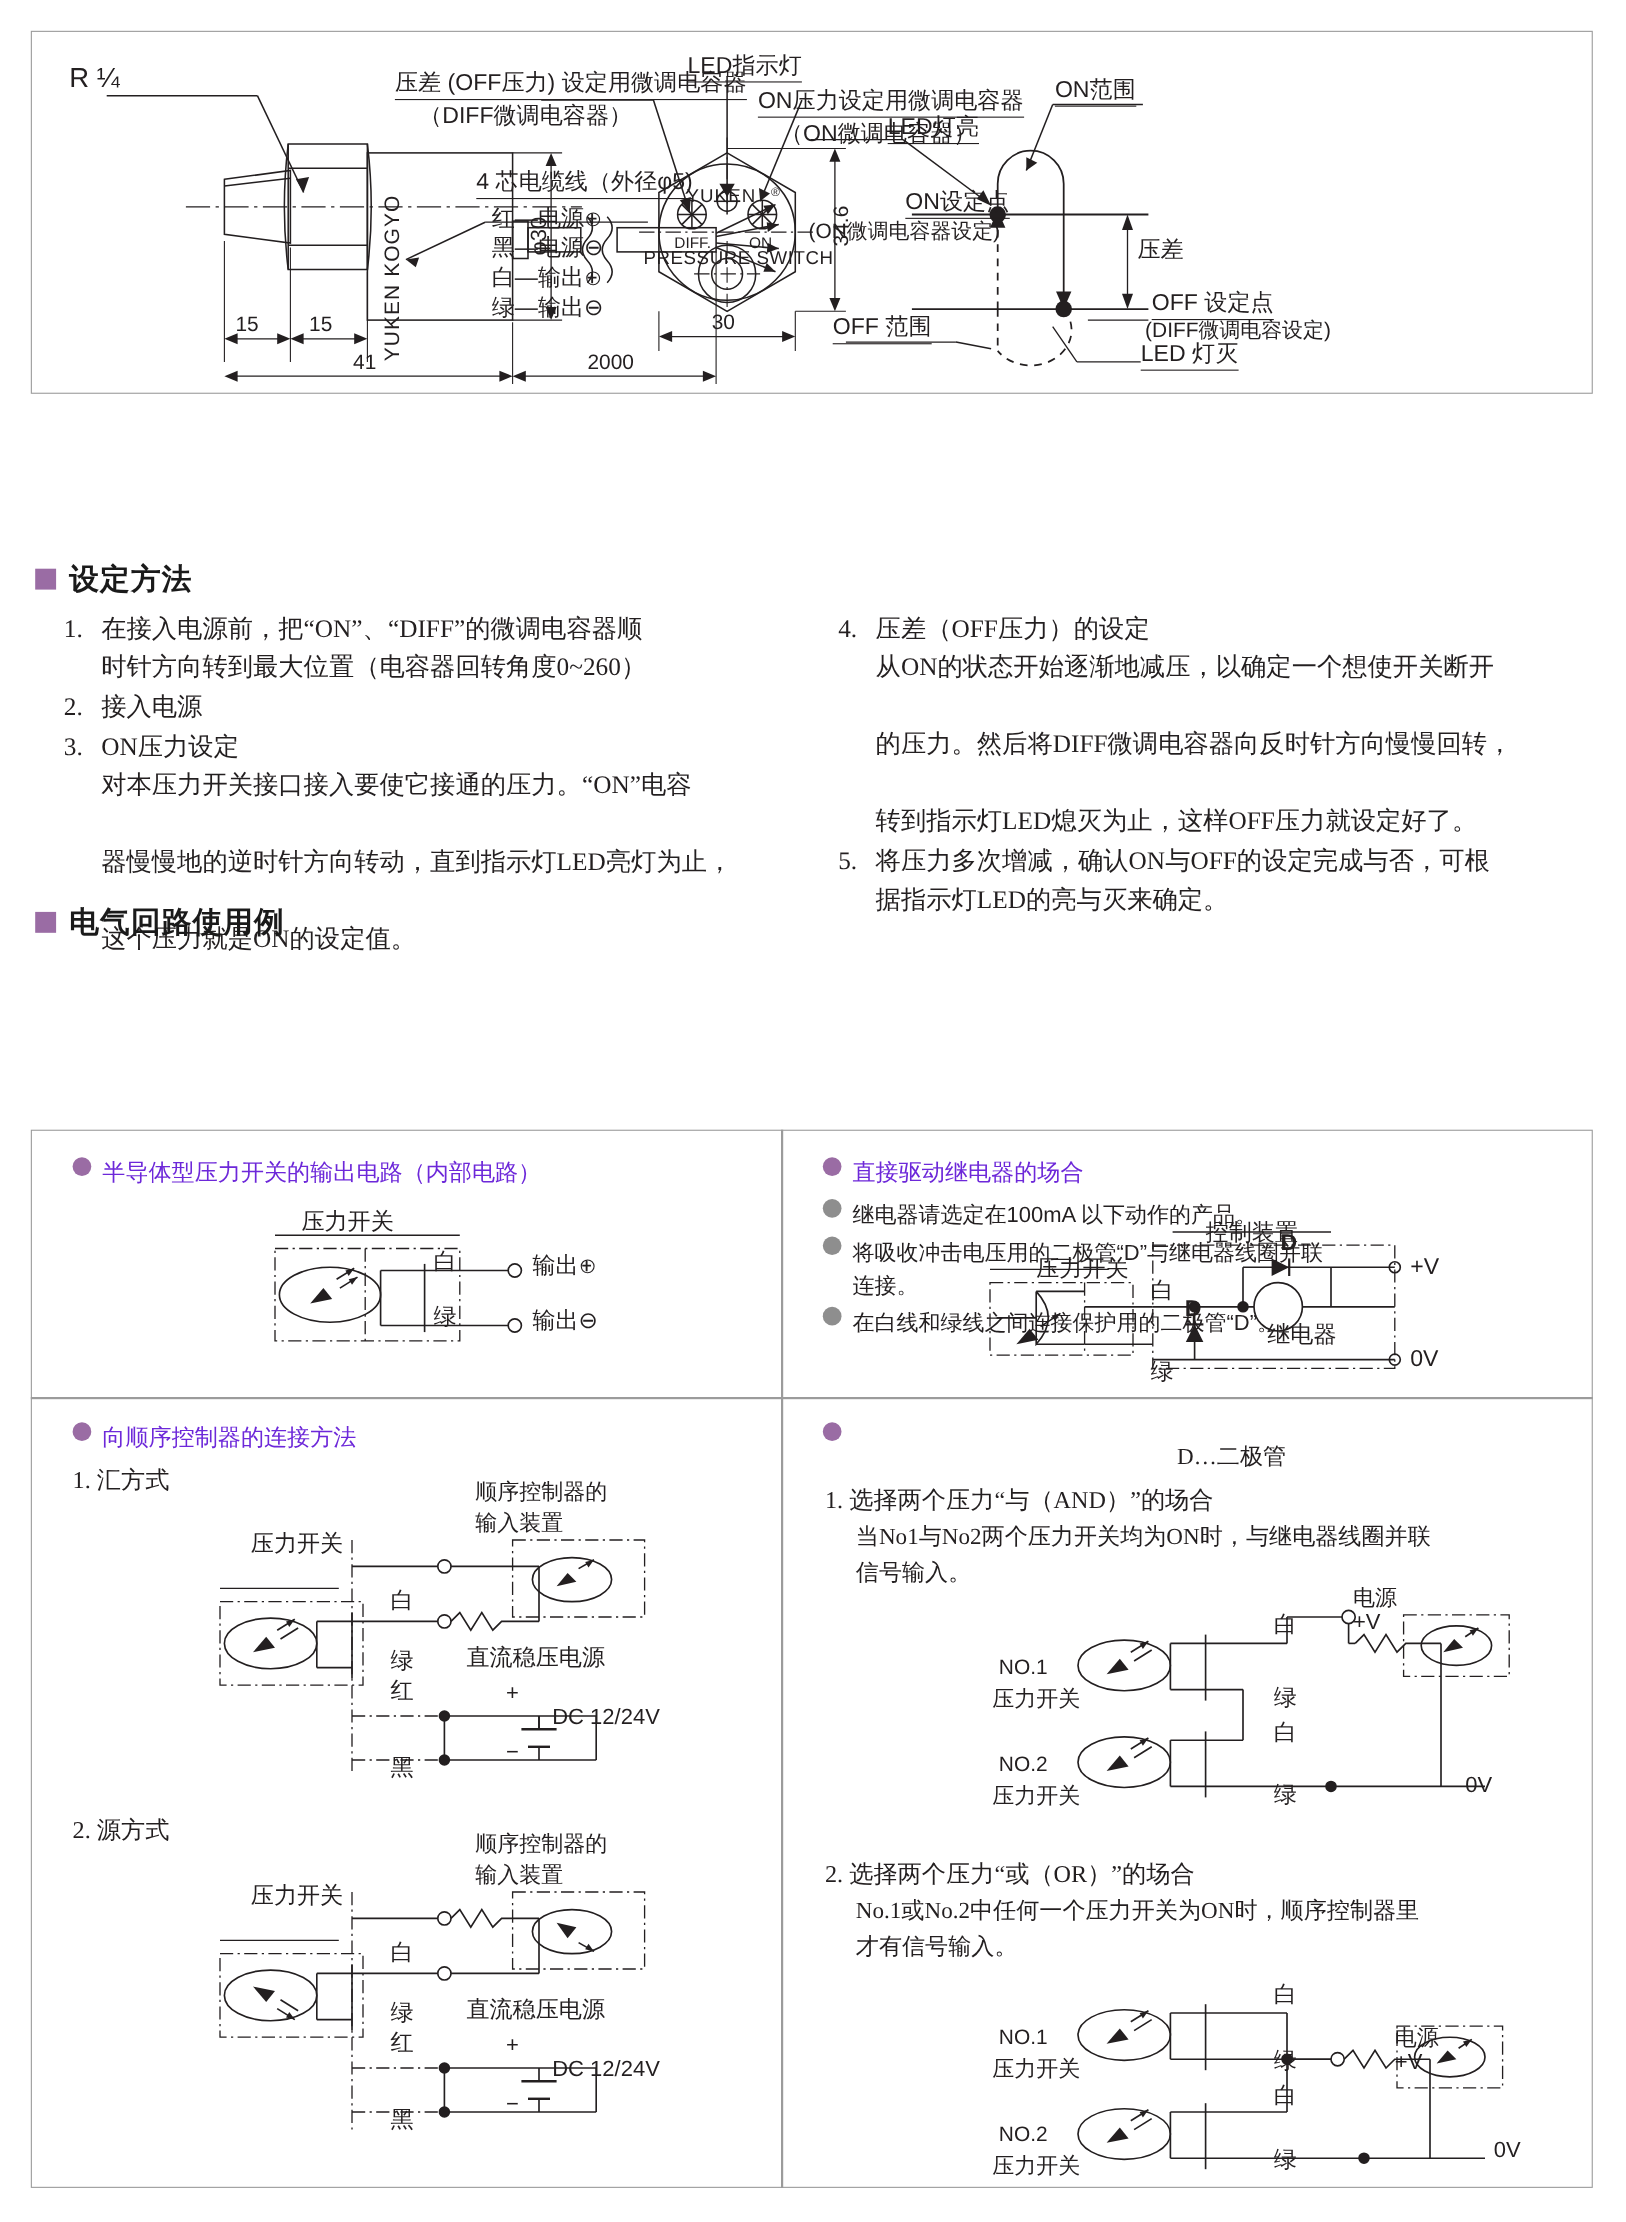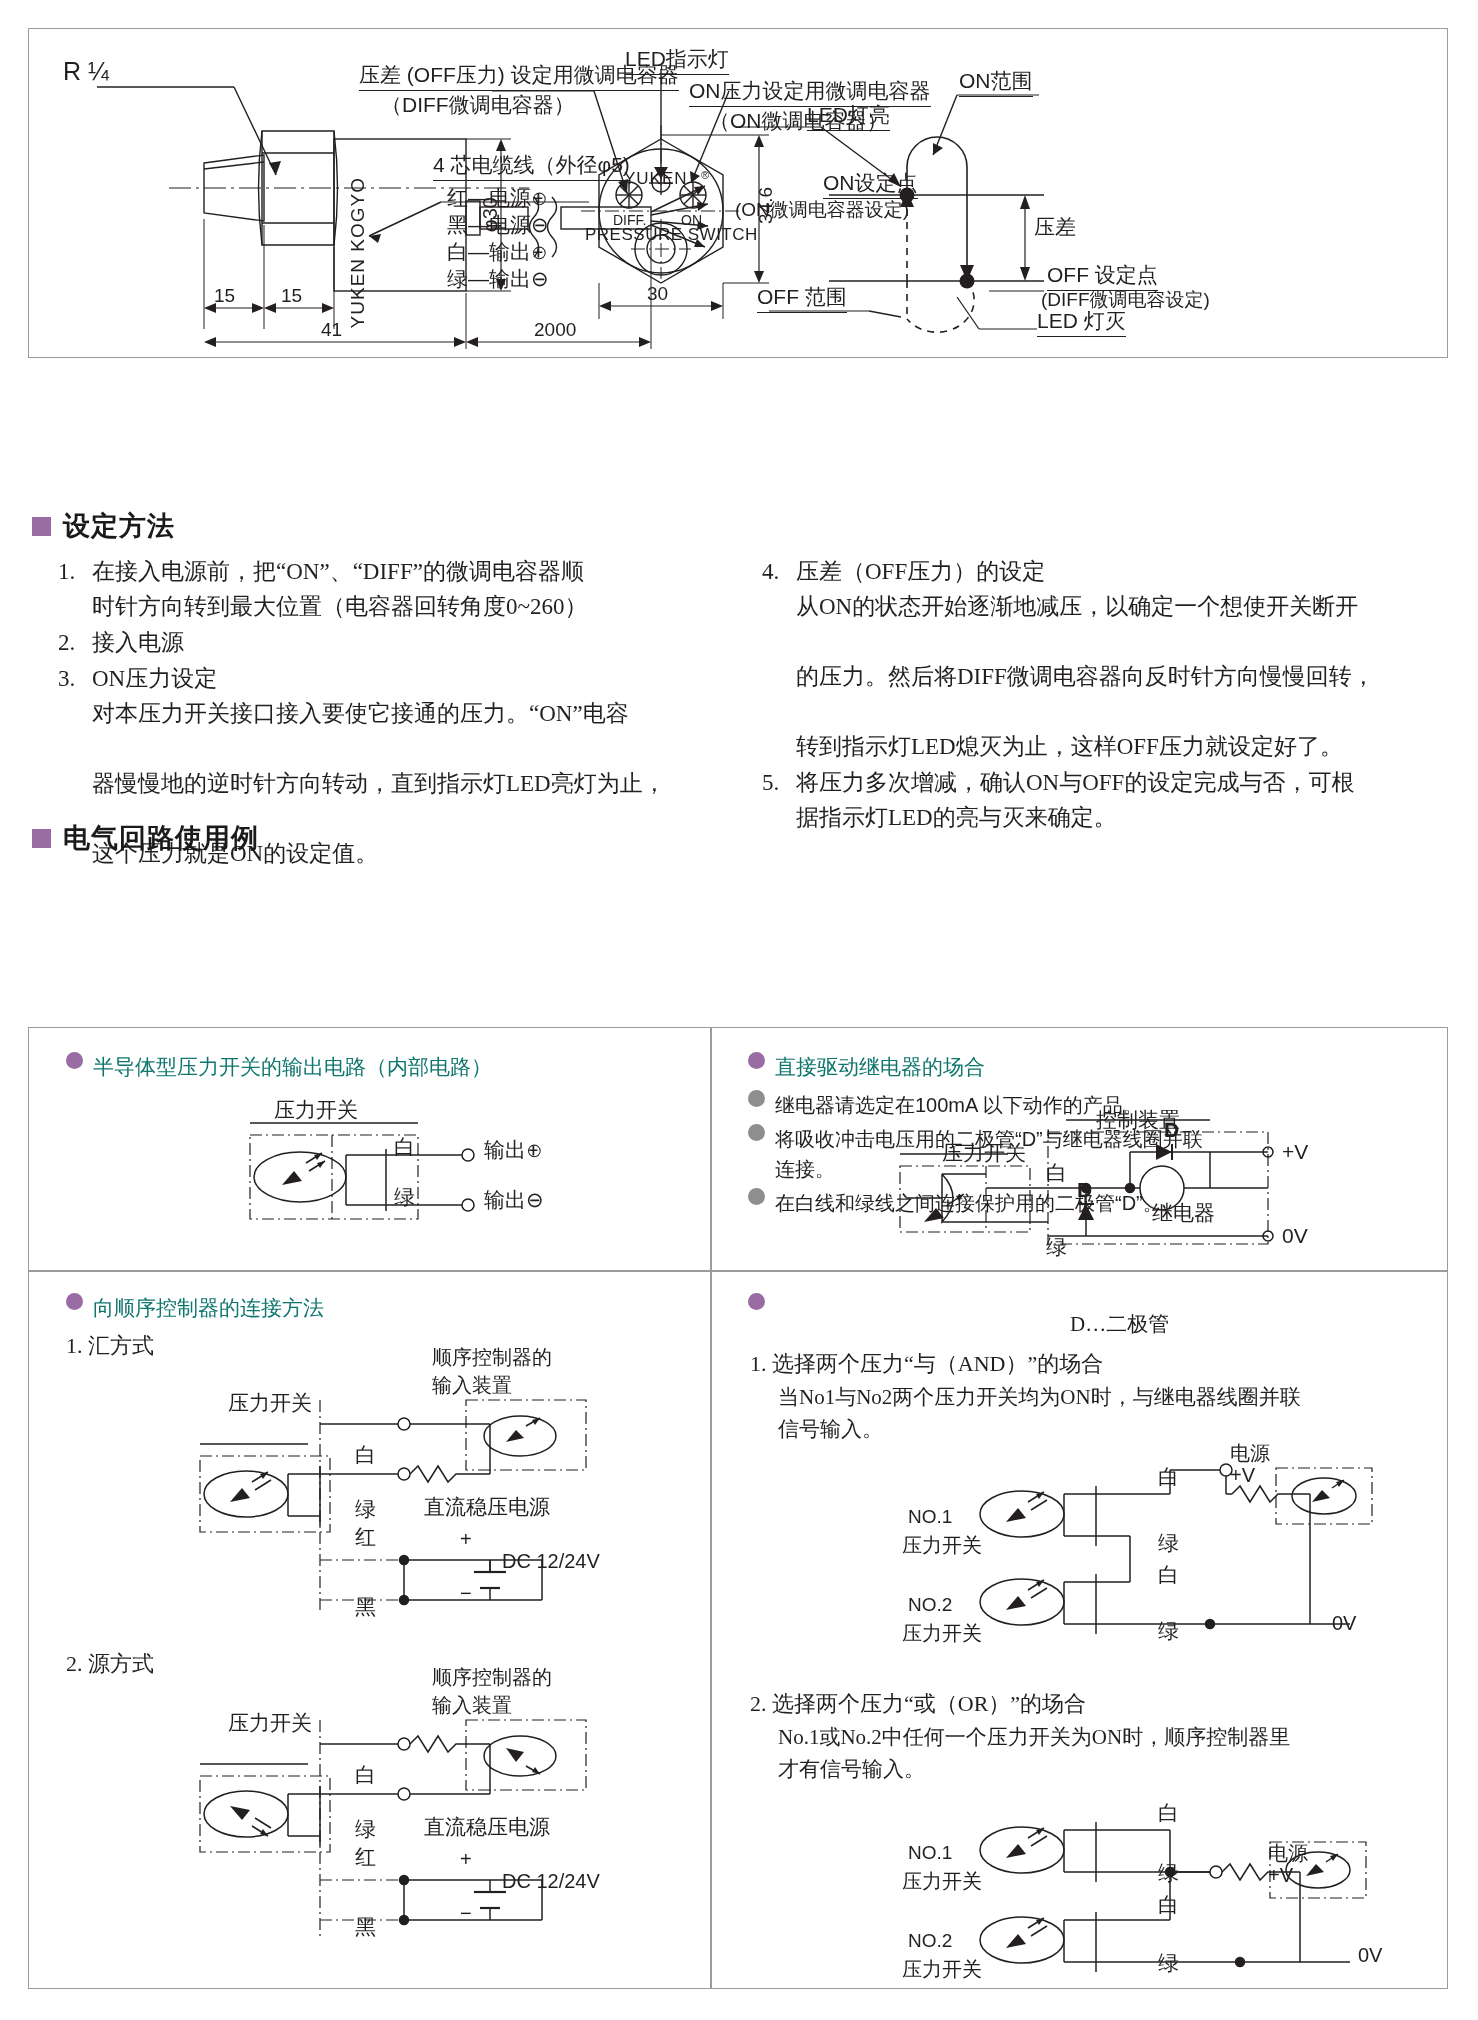--- a/index.html
+++ b/index.html
@@ -25,21 +25,21 @@
   .settext{flex:1;}
   .indent{display:block;text-indent:0;}
 
   
   .cbox{position:absolute;left:28px;top:1027px;width:1420px;height:962px;border:1.5px solid #9b9b9b;box-sizing:border-box;}
   .vdiv{position:absolute;left:710px;top:1027px;width:1.5px;height:962px;background:#9b9b9b;}
   .hdiv{position:absolute;left:28px;top:1270px;width:1420px;height:1.5px;background:#9b9b9b;}
 
   .bullet{display:inline-block;width:17px;height:17px;border-radius:50%;background:#9a6ca4;margin-right:10px;vertical-align:1px;flex:none;}
   .bullet.gray{background:#8e8e8e;}
-  .ctitle{position:absolute;display:flex;align-items:flex-start;font-family:"Liberation Sans",sans-serif;font-size:21px;color:#0f766e;line-height:29px;}
+  .ctitle{position:absolute;display:flex;align-items:flex-start;font-family:"Liberation Sans",sans-serif;font-size:21px;color:#6d28d9;line-height:29px;}
   .cline{position:absolute;display:flex;align-items:flex-start;font-family:"Liberation Sans",sans-serif;font-size:20px;color:#231f20;line-height:30px;}
   .ctext{position:absolute;font-family:"Liberation Serif",serif;font-size:21px;color:#231f20;line-height:31px;white-space:nowrap;}
   .cnum{position:absolute;font-family:"Liberation Serif",serif;font-size:22px;color:#231f20;line-height:32px;}
 </style>
 </head>
 <body>
 
 <div class="page">
 
   <div class="dimbox">

